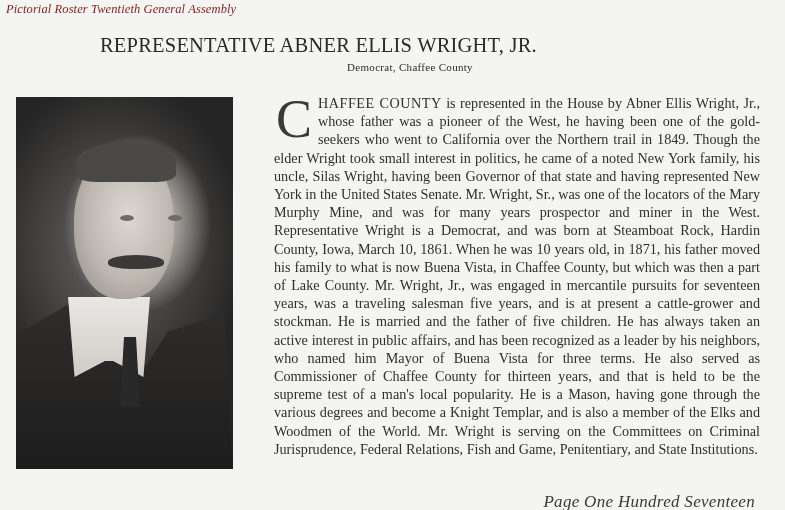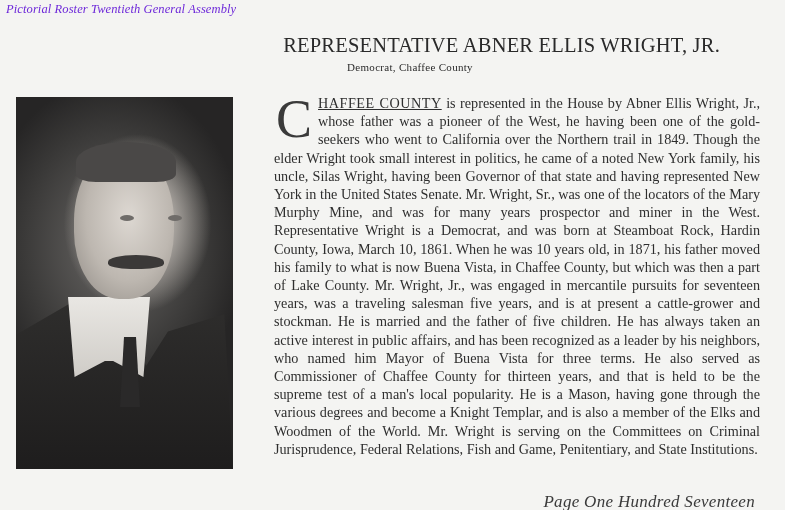--- a/index.html
+++ b/index.html
@@ -14,29 +14,29 @@
       overflow: hidden;
       color: #2a2a2a;
       font-family: "Liberation Serif", "DejaVu Serif", serif;
     }
     .running-head {
       position: absolute;
       left: 6px;
       top: 2px;
       font-style: italic;
       font-size: 12.5px;
-      color: #6d28d9;
+      color: #7f1d1d;
       letter-spacing: 0.1px;
     }
     .title {
       position: absolute;
       left: 100px;
       width: 620px;
       top: 34px;
-      text-align: right;
+      text-align: left;
       font-size: 20.5px;
       color: #2a2a2a;
       letter-spacing: 0.2px;
       white-space: nowrap;
     }
     .subtitle {
       position: absolute;
       left: 100px;
       width: 620px;
       top: 61px;
@@ -134,21 +134,20 @@
     .drop-cap {
       float: left;
       font-size: 54px;
       line-height: 44px;
       margin: 3px 6px 0 2px;
       color: #3a3a3a;
       font-weight: normal;
     }
     .lead-caps {
       letter-spacing: 0.5px;
-      text-decoration: underline;
     }
     .folio {
       position: absolute;
       right: 30px;
       top: 492px;
       font-style: italic;
       font-size: 17px;
       color: #3a3a3a;
       letter-spacing: 0.3px;
     }

